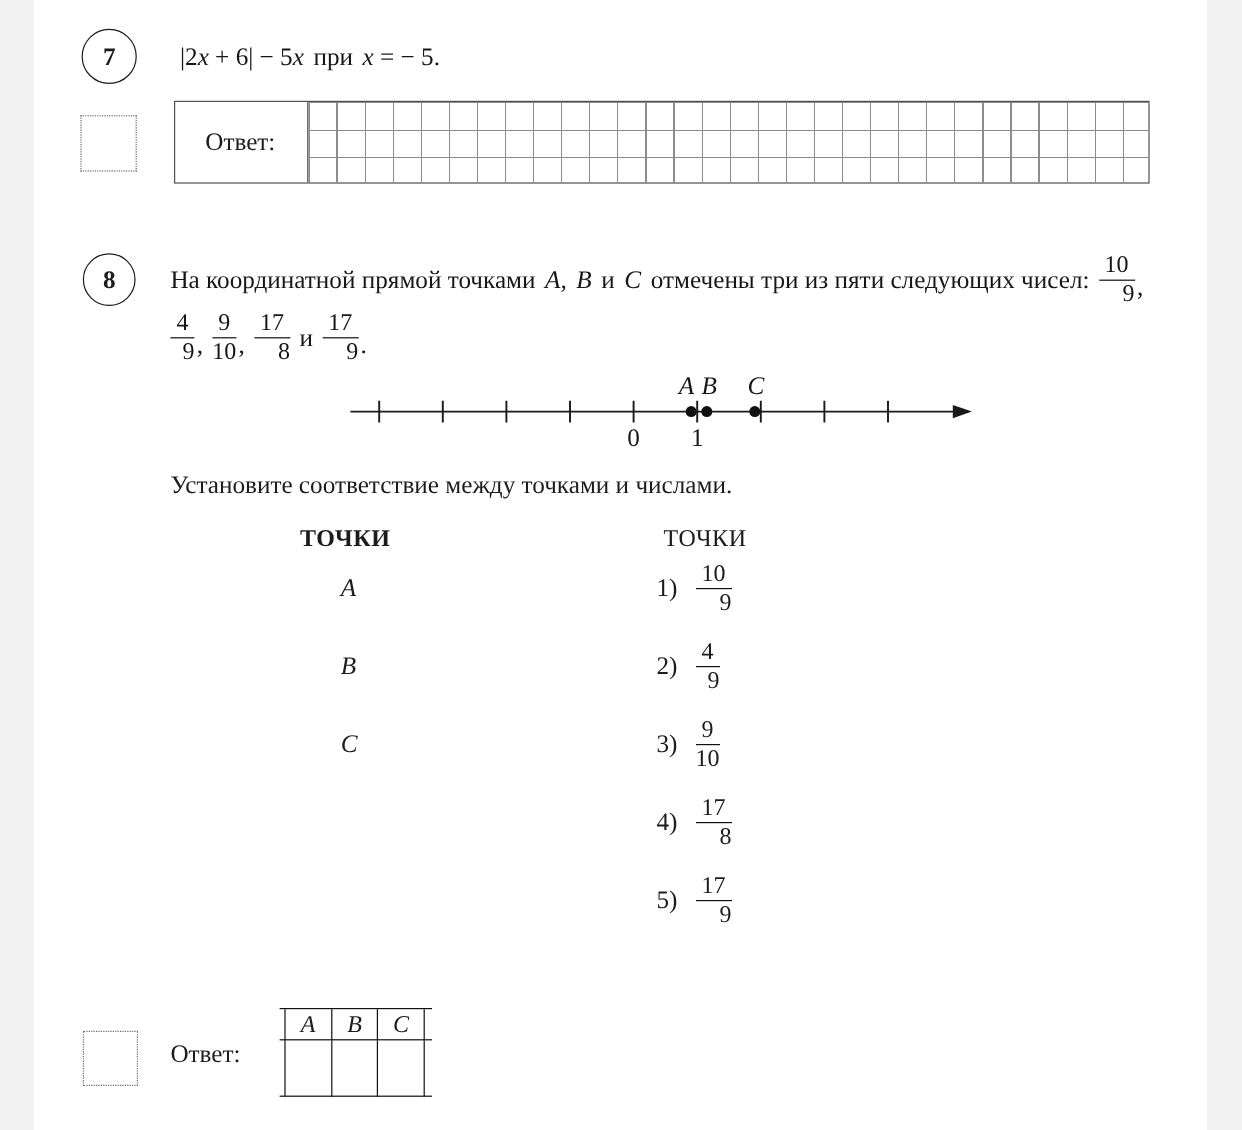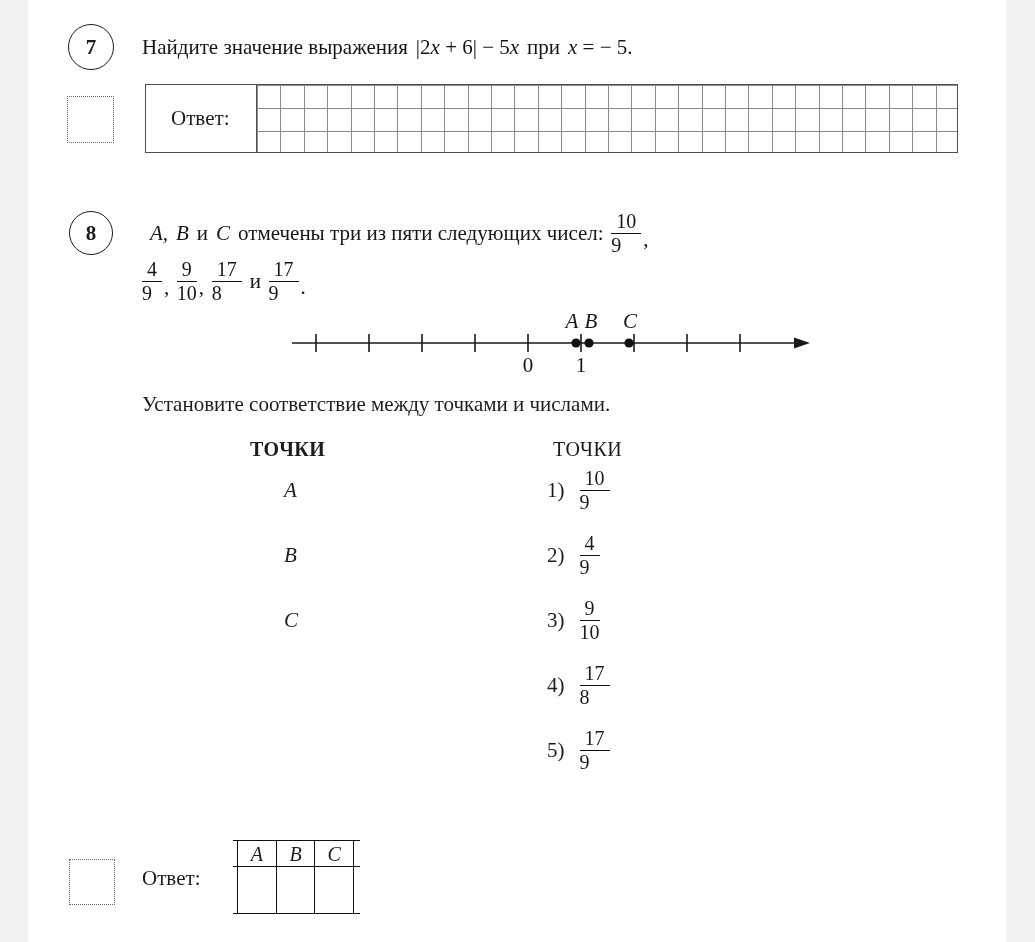--- a/index.html
+++ b/index.html
@@ -24,21 +24,21 @@
   }
   
   .stmt {
     position:absolute; display:flex; align-items:center;
     font-size:21px; white-space:pre; color:#161616;
   }
   .stmt i { font-style:italic; }
   .gap { margin-left:0.38em; }
   .low { align-self:flex-end; margin-bottom:7px; margin-left:2px; }
   
-  .dfrac { display:inline-block; text-align:left; line-height:1.04; font-size:20px; }
+  .dfrac { display:inline-block; text-align:right; line-height:1.04; font-size:20px; }
   .dfrac .fnum { display:block; padding:0 5px 1px; border-bottom:1.5px solid #111; }
   .dfrac .fden { display:block; padding-top:1px; }
   
   .ansbox7 {
     position:absolute; left:145px; top:84px; width:813px; height:69px;
     border:1px solid #4f4f4f; display:flex; background:#fff;
   }
   .anslabel7 {
     width:111px; border-right:1px solid #4f4f4f;
     display:flex; align-items:center; padding-left:25px; font-size:21px;
@@ -88,40 +88,40 @@
 <body>
 
 <div class="screen">
   <div class="page"></div>
 
   <div class="qnum" style="left:68px; top:24px; width:46px; height:46px;">
     <span>7</span>
   </div>
 
   <div class="stmt" style="left:142px; top:34px; height:26px;">
-    <span>Найдите значение выражения</span>
     <span class="gap"><span>|2</span><i>x</i><span> + 6| − 5</span><i>x</i></span>
     <span class="gap">при</span>
     <span class="gap"><i>x</i><span> = − 5.</span></span>
   </div>
 
   <div class="dotsq" style="left:67px; top:96px;"></div>
 
   <div class="ansbox7">
     <div class="anslabel7">
       <span>Ответ:</span>
     </div>
     <div class="grid7"></div>
   </div>
 
   <div class="qnum" style="left:69px; top:211px; width:44px; height:44px;">
     <span>8</span>
   </div>
 
   <div class="stmt" style="left:142px; top:207px; height:52px;">
+    <span>На координатной прямой точками</span>
     <i class="gap">A,</i>
     <i class="gap">B</i>
     <span class="gap">и</span>
     <i class="gap">C</i>
     <span class="gap">отмечены три из пяти следующих чисел:</span>
     <span class="dfrac gap"><span class="fnum">10</span><span class="fden">9</span></span>
     <span class="low">,</span>
   </div>
 
   <div class="stmt" style="left:142px; top:255px; height:52px;">

